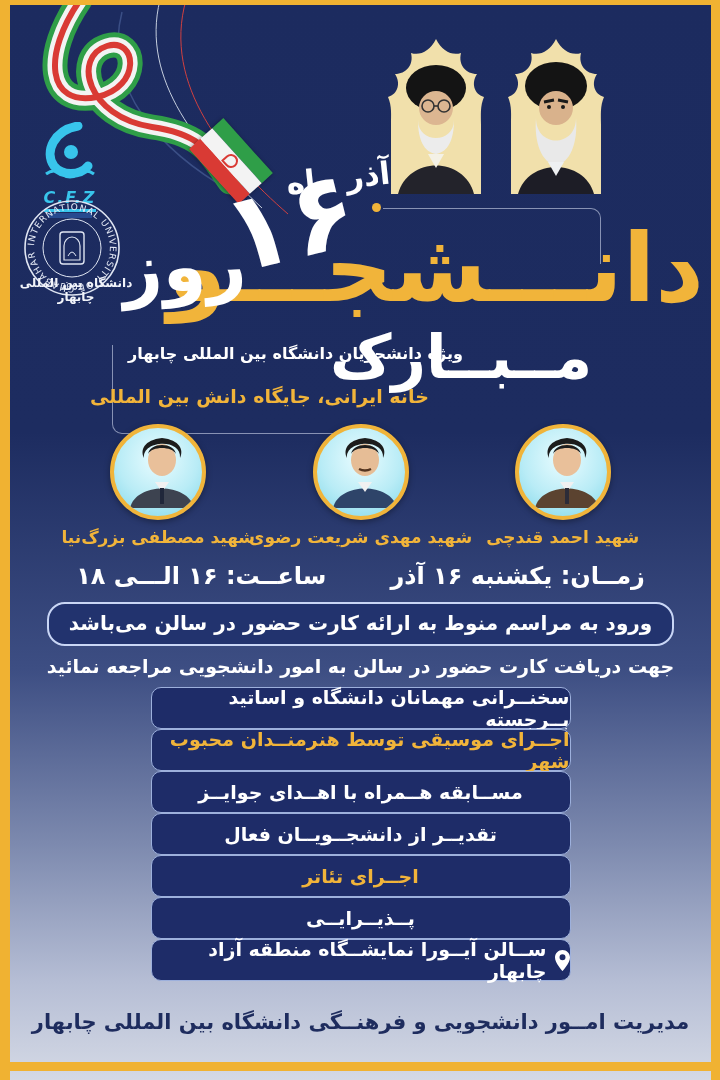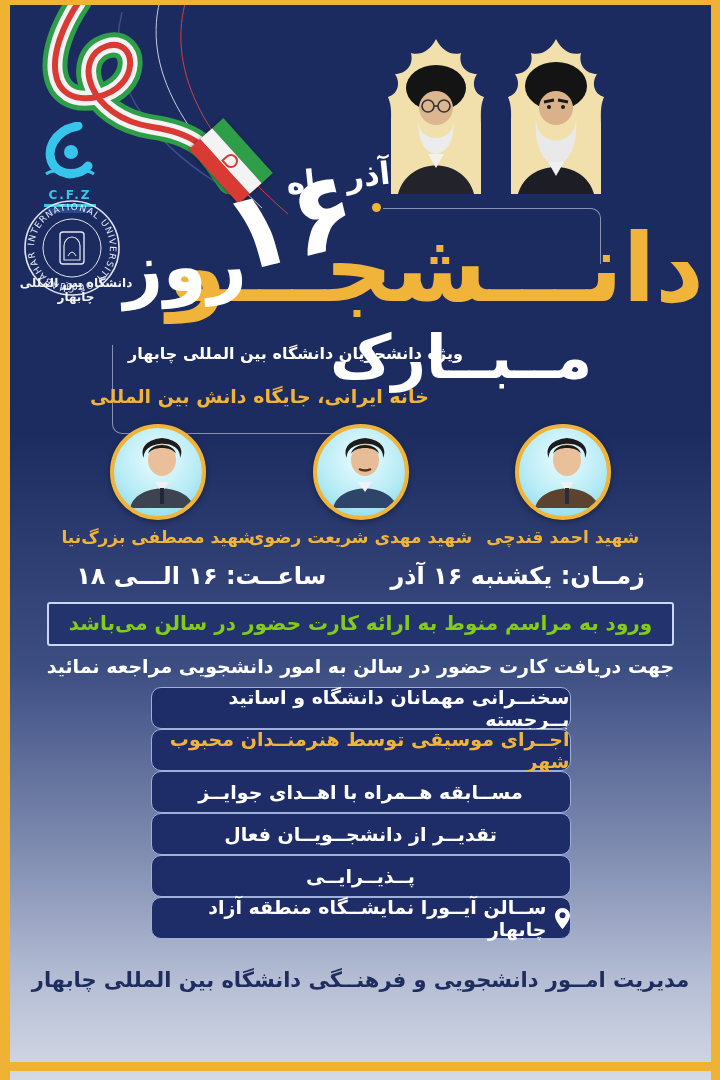--- a/index.html
+++ b/index.html
@@ -18,21 +18,21 @@
   
   .ribbon-svg{position:absolute;left:0;top:0;z-index:3;pointer-events:none;}
   .flag{position:absolute;left:194px;top:138px;width:74px;height:46px;transform:rotate(48deg);
         box-shadow:0 1px 4px rgba(0,0,0,.4);z-index:4;display:flex;flex-direction:column;}
   .flag div{flex:1;}
   .flag .g{background:#2f9e48;} .flag .w{background:#f3f3f3;position:relative;} .flag .r{background:#d93a34;}
   .flag .emblem{position:absolute;left:50%;top:50%;width:10px;height:10px;transform:translate(-50%,-50%);
         border:2px solid #d93a34;border-radius:50% 50% 50% 0;}
   
   .cfz{position:absolute;left:38px;top:122px;width:64px;text-align:center;z-index:5;}
-  .cfz .cfz-label{color:#38c5ec;font-weight:bold;font-size:12px;letter-spacing:2px;margin-top:2px;}
+  .cfz .cfz-label{color:#38c5ec;font-weight:bold;font-size:16px;letter-spacing:2px;margin-top:2px;font-style:italic;}
   .cfz .cfz-bar{height:3px;background:#38c5ec;margin:2px 6px 1px;}
   .cfz .cfz-bar2{height:5px;background:#274a8f;margin:0 10px;}
   .seal{position:absolute;left:22px;top:198px;width:100px;z-index:5;text-align:center;}
   .uni-fa{position:absolute;left:10px;top:276px;width:132px;text-align:center;color:#f2f4fa;
           font-size:12px;z-index:5;}
   
   .arch{position:absolute;top:36px;width:108px;height:162px;z-index:4;}
   .arch.kh1{left:382px;} .arch.kh2{left:502px;}
   
   .deco-line{position:absolute;border:0 solid rgba(225,232,250,.55);z-index:1;}
@@ -51,21 +51,21 @@
   .flow{position:absolute;left:10px;right:9px;top:424px;z-index:6;}
   .martyrs{display:flex;direction:rtl;justify-content:space-evenly;padding:0 46px;}
   .martyr{display:flex;flex-direction:column;align-items:center;width:200px;}
   .mcircle{width:88px;height:88px;border-radius:50%;border:4px solid #f0b43a;overflow:hidden;
            background:radial-gradient(circle at 50% 35%,#eafcff 0%,#b9ecf6 55%,#7fd7e9 100%);
            box-shadow:0 2px 6px rgba(0,0,0,.35);}
   .mname{margin-top:7px;font-size:17px;color:#f1b43a;white-space:nowrap;}
   .timerow{display:flex;direction:rtl;justify-content:center;gap:64px;margin-top:15px;
            color:#fff;font-size:24px;}
   .entrybox{margin:12px auto 0;width:fit-content;background:#22336e;border:2px solid #c9d6f5;
-            border-radius:3px;padding:7px 20px 9px;color:#84cc16;font-size:20px;text-align:center;}
+            border-radius:18px;padding:7px 20px 9px;color:#ffffff;font-size:20px;text-align:center;}
   .cardnote{margin-top:9px;text-align:center;color:#fff;font-size:19px;}
   .rows{width:420px;margin:10px auto 0;display:flex;flex-direction:column;}
   .prow{height:40px;background:#1e2c68;border:1.5px solid #9db0dc;border-radius:10px;
         display:flex;align-items:center;justify-content:center;color:#fff;font-size:19px;}
   .prow.gold{color:#f1b43a;}
   .prow .pin{margin-left:8px;display:inline-flex;}
   .footer-credit{margin-top:29px;text-align:center;color:#1e2c5e;font-size:21px;}
   svg text{font-family:"DejaVu Sans",sans-serif;}
 </style>
 </head>
@@ -216,20 +216,23 @@
         </div>
       <div class="prow gold">
           <span class="fa">اجــرای موسیقی توسط هنرمنــدان محبوب شهر</span>
         </div>
       <div class="prow">
           <span class="fa">مســابقه هــمراه با اهــدای جوایــز</span>
         </div>
       <div class="prow">
           <span class="fa">تقدیــر از دانشجــویــان فعال</span>
         </div>
+      <div class="prow gold">
+          <span class="fa">اجــرای تئاتر</span>
+        </div>
       <div class="prow">
           <span class="fa">پــذیــرایــی</span>
         </div>
       <div class="prow" style="direction:rtl;">
         <span class="pin">
           <svg width="15" height="21" viewBox="0 0 15 21">
               <path d="M7.5,0 C3.3,0 0,3.3 0,7.4 C0,12.8 7.5,21 7.5,21 C7.5,21 15,12.8 15,7.4 C15,3.3 11.7,0 7.5,0 Z M7.5,10.3 a3,3 0 1,1 0,-6 a3,3 0 0,1 0,6 Z" fill="#ffffff"></path>
             </svg>
         </span>
         <span class="fa">ســالن آیــورا نمایشــگاه منطقه آزاد چابهار</span>

